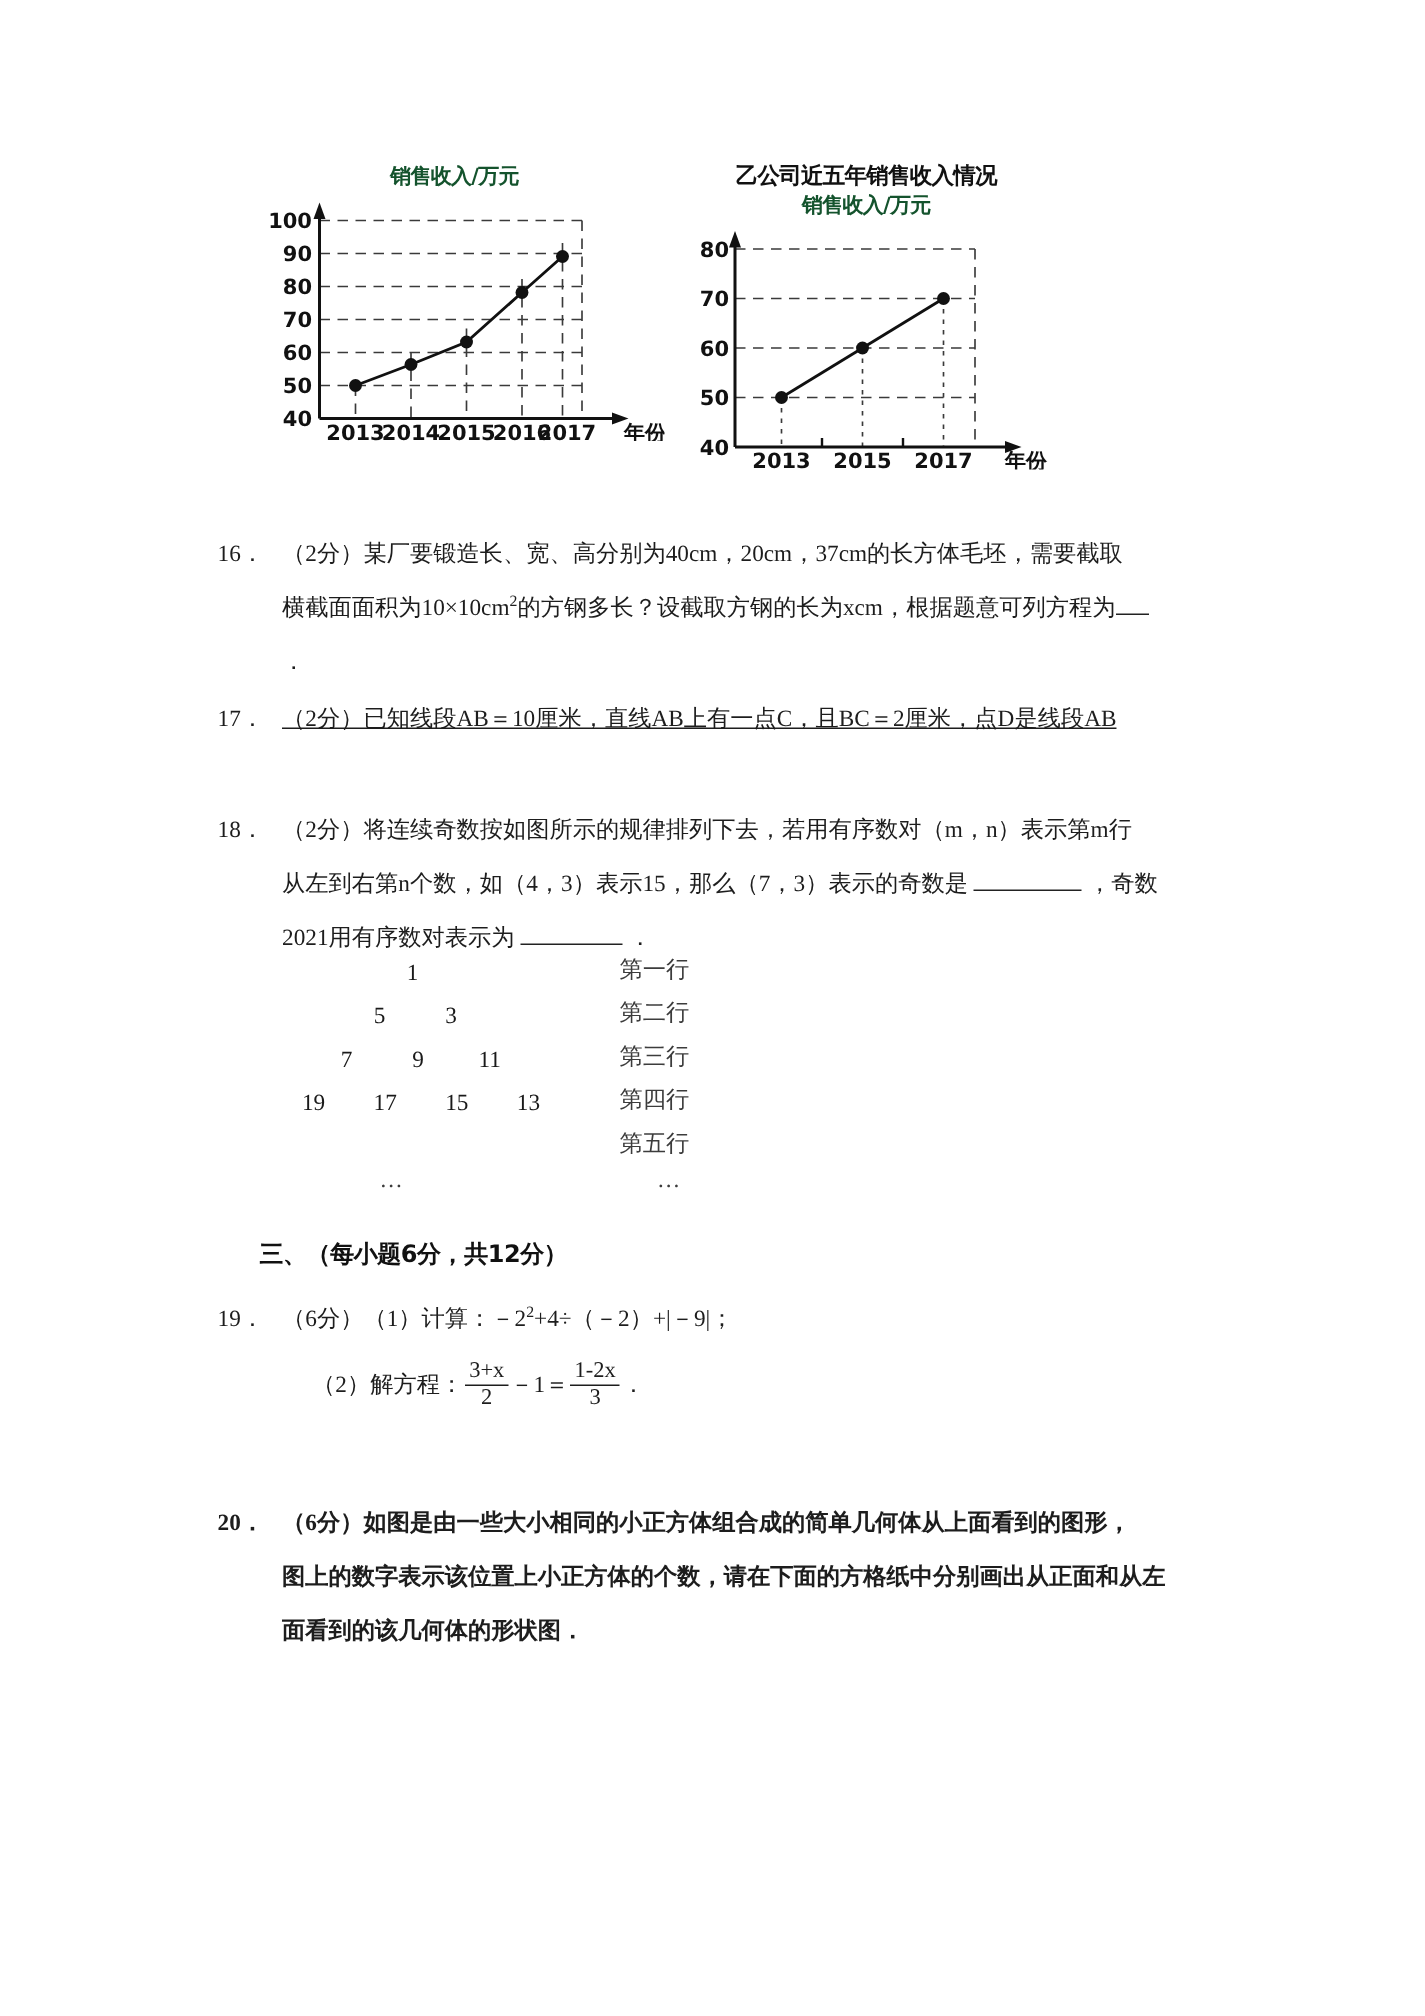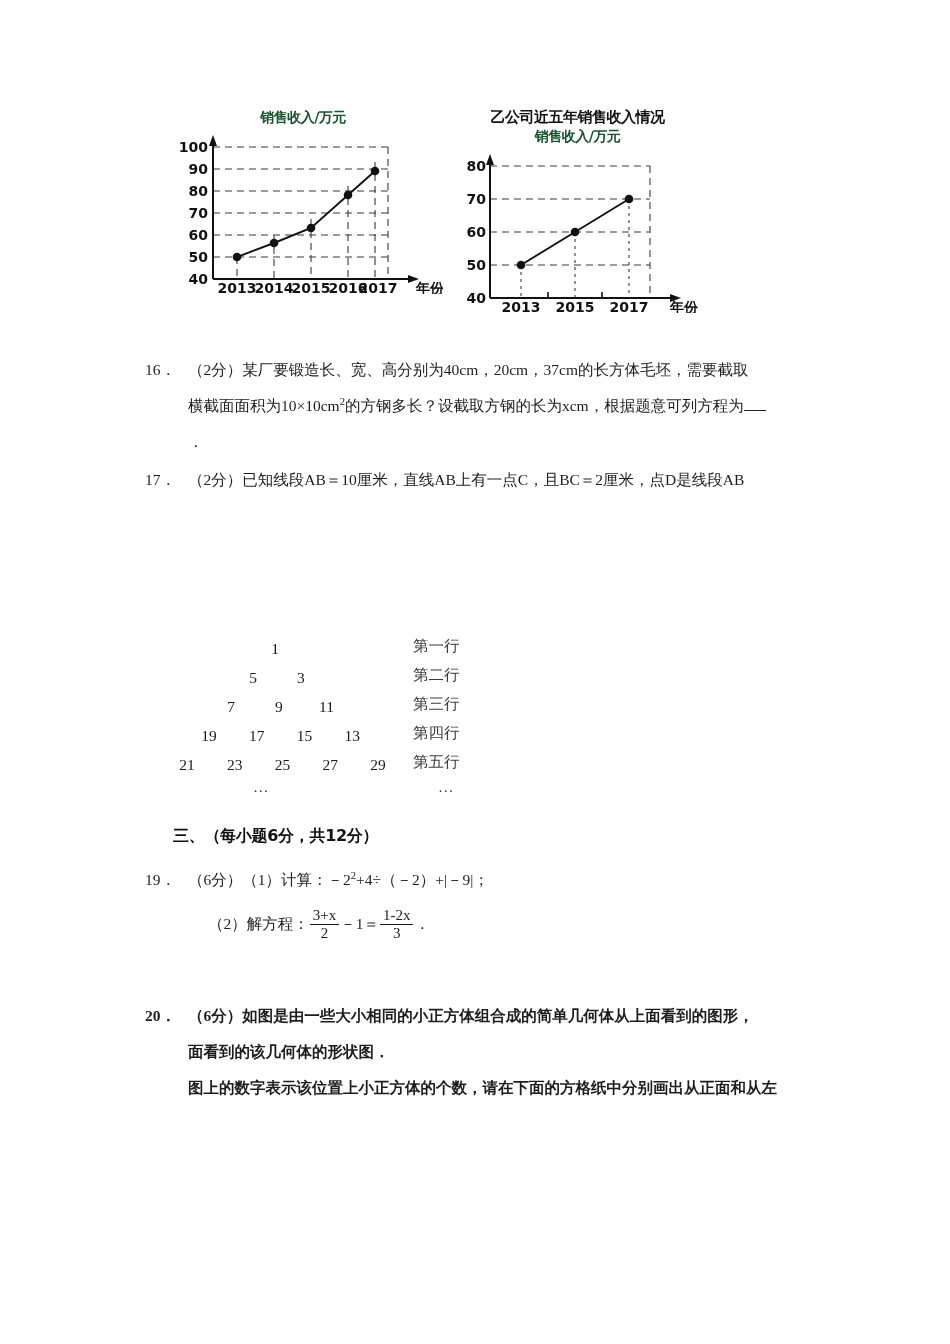--- a/index.html
+++ b/index.html
@@ -277,25 +277,31 @@
     </div>
   </div>
 
   <div class="q" style="top:352px;">
     <span class="num">16．</span>
     <span class="body">（2分）某厂要锻造长、宽、高分别为40cm，20cm，37cm的长方体毛坯，需要截取</span>
     <span class="body cont"><span>横截面面积为10×10cm</span><sup class="sq">2</sup><span>的方钢多长？设截取方钢的长为xcm，根据题意可列方程为</span><span class="blank-u" style="width:22px;"></span></span>
     <span class="body cont">．</span>
   </div>
 
-  <div class="q" style="top:462px;">
+  <div class="q" style="top:462px;text-decoration:underline;">
     <span class="num">17．</span>
     <span class="body">（2分）已知线段AB＝10厘米，直线AB上有一点C，且BC＝2厘米，点D是线段AB</span>
   </div>
 
+  <div class="q" style="top:536px;">
+    <span class="num">18．</span>
+    <span class="body">（2分）将连续奇数按如图所示的规律排列下去，若用有序数对（m，n）表示第m行</span>
+    <span class="body cont"><span>从左到右第n个数，如（4，3）表示15，那么（7，3）表示的奇数是</span><span class="blank-u" style="width:72px;margin:0 4px;"></span><span>，奇数</span></span>
+    <span class="body cont"><span>2021用有序数对表示为</span><span class="blank-u" style="width:68px;margin:0 4px;"></span><span>．</span></span>
+  </div>
 
   <div class="triangle">
 
     <div class="tri-row" style="top:0px;left:108px;">
       <span class="cell">1</span>
     </div>
     <div class="tri-label" style="top:0px;">第一行</div>
 
     <div class="tri-row" style="top:29px;left:86px;">
       <span class="cell">5</span>
@@ -311,41 +317,34 @@
     <div class="tri-label" style="top:58px;">第三行</div>
 
     <div class="tri-row" style="top:87px;left:42px;">
       <span class="cell">19</span>
       <span class="cell">17</span>
       <span class="cell">15</span>
       <span class="cell">13</span>
     </div>
     <div class="tri-label" style="top:87px;">第四行</div>
 
-    <div class="tri-row" style="top:116px;left:20px;">
-      <span class="cell">21</span>
-      <span class="cell">23</span>
-      <span class="cell">25</span>
-      <span class="cell">27</span>
-      <span class="cell">29</span>
-    </div>
     <div class="tri-label" style="top:116px;">第五行</div>
 
     <div class="tri-dots-left" style="top:142px;">…</div>
     <div class="tri-dots-right" style="top:142px;">…</div>
   </div>
 
   <div class="section-head" style="top:826px;margin-left:28px;">三、（每小题6分，共12分）</div>
 
   <div class="q" style="top:862px;">
     <span class="num">19．</span>
     <span class="body"><span>（6分）（1）计算：－2</span><sup class="sq">2</sup><span>+4÷（－2）+|－9|；</span></span>
     <span class="body cont" style="display:block;padding-left:63px;line-height:52px;"><span>（2）解方程：</span><span class="frac"><span class="num-part">3+x</span><span class="den-part">2</span></span><span>－1＝</span><span class="frac"><span class="num-part">1-2x</span><span class="den-part">3</span></span><span>．</span></span>
   </div>
 
   <div class="q" style="top:998px;font-weight:bold;">
     <span class="num">20．</span>
     <span class="body">（6分）如图是由一些大小相同的小正方体组合成的简单几何体从上面看到的图形，</span>
+    <span class="body cont">图上的数字表示该位置上小正方体的个数，请在下面的方格纸中分别画出从正面和从左</span>
     <span class="body cont">面看到的该几何体的形状图．</span>
-    <span class="body cont">图上的数字表示该位置上小正方体的个数，请在下面的方格纸中分别画出从正面和从左</span>
   </div>
 
 </div>
 
 </body></html>

